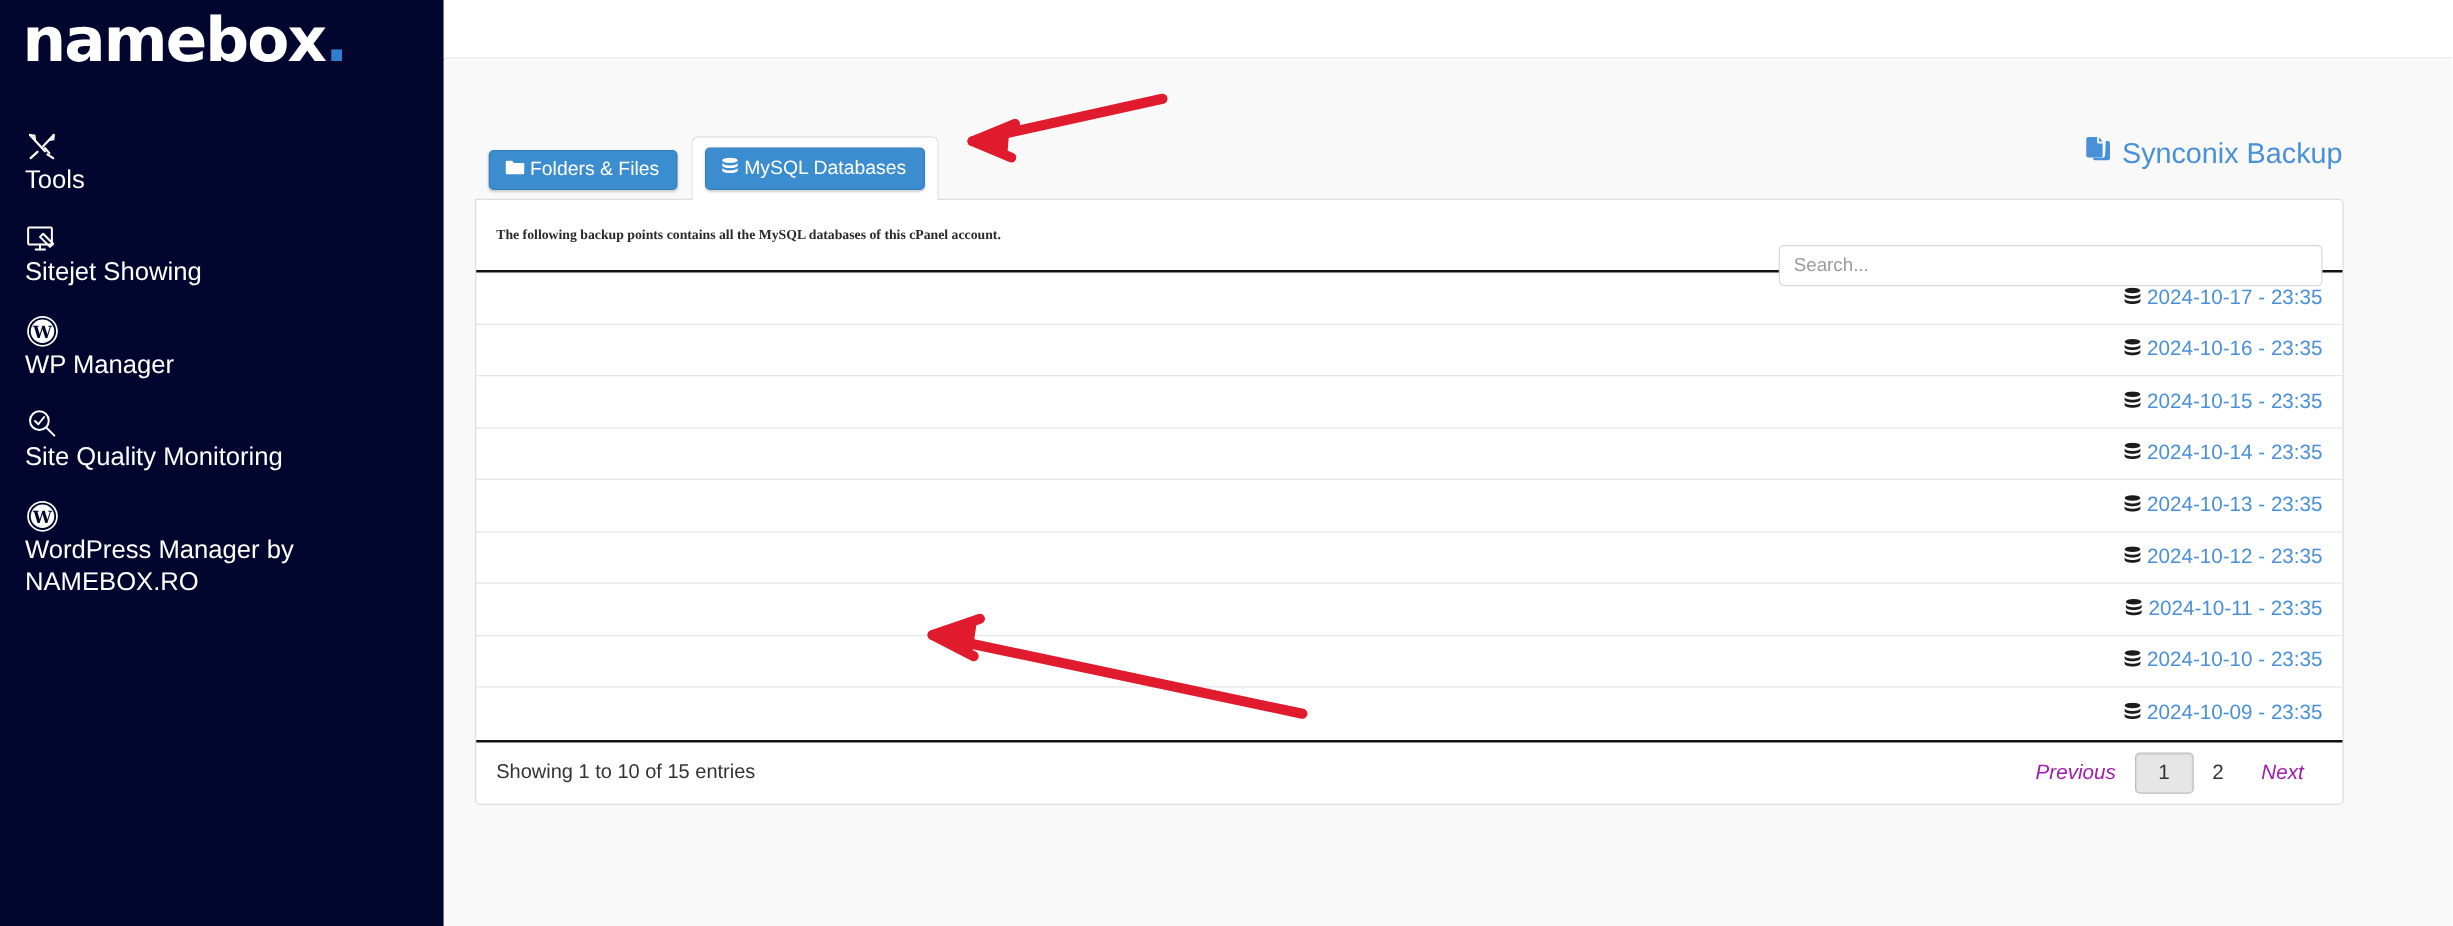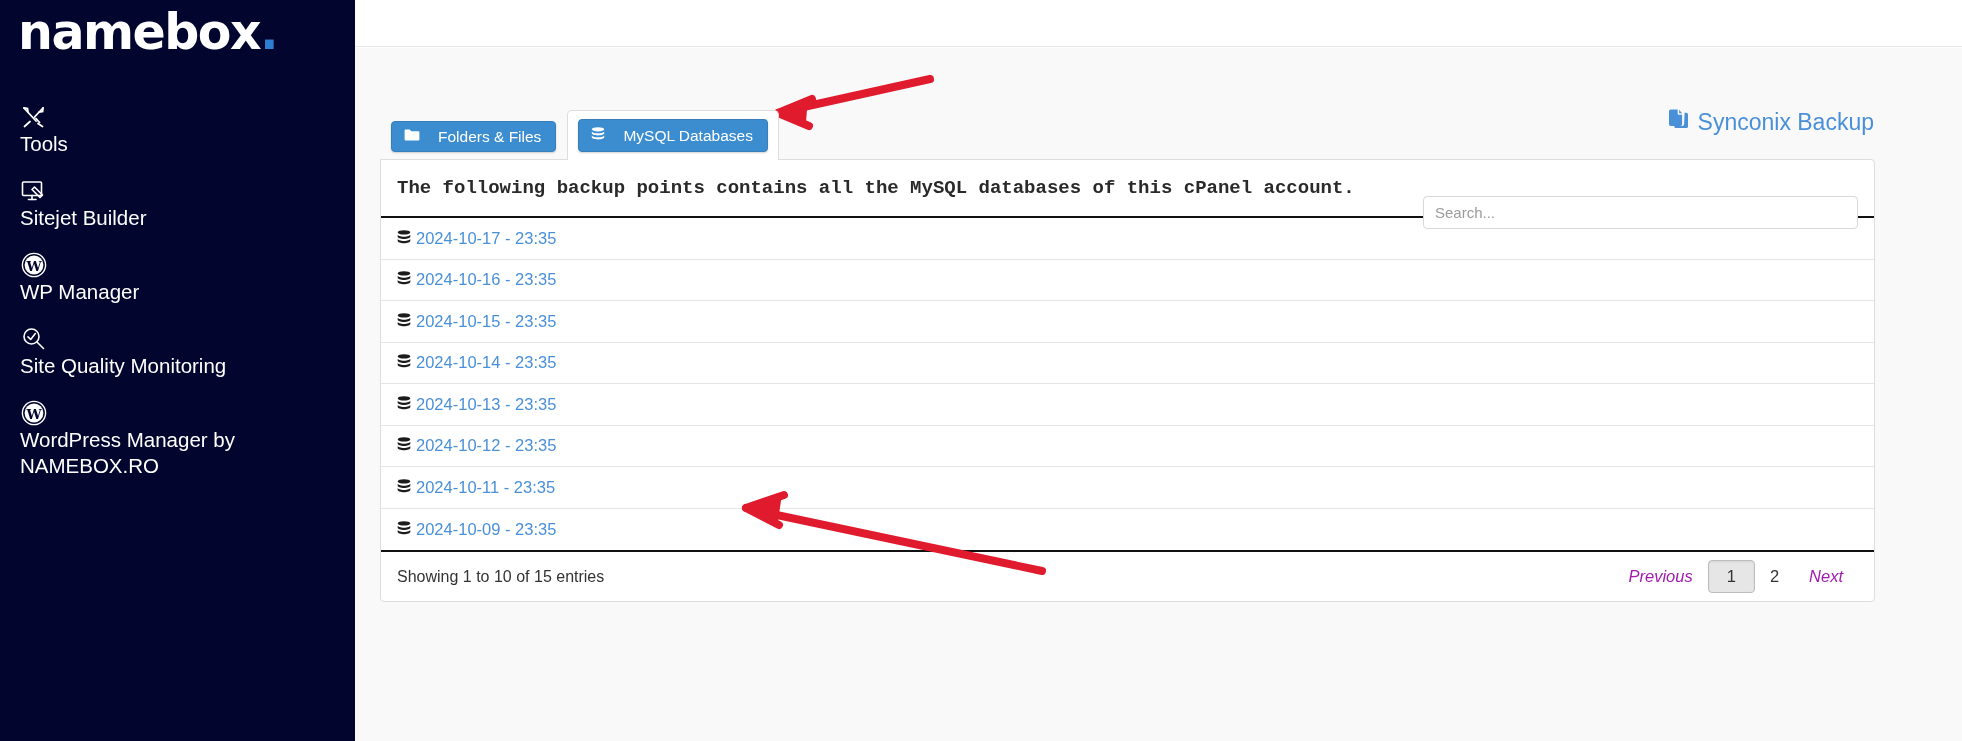--- a/index.html
+++ b/index.html
@@ -73,21 +73,21 @@
     display: flex; align-items: center;
     cursor: pointer;
   }
   .tab.active {
     background: #ffffff;
     border-color: #dddddd;
     border-bottom-color: #ffffff;
     z-index: 3;
   }
   .tab-btn {
-    display: inline-flex; align-items: center; gap: 18px;
+    display: inline-flex; align-items: center; gap: 4px;
     background: #3b8dd0;
     color: #ffffff;
     border: 1px solid #357fbd;
     border-radius: 4px;
     padding: 7px 14px 7px 12px;
     font-size: 15.5px; line-height: 1;
     box-shadow: 0 1px 2px rgba(0,0,0,.18);
     white-space: nowrap;
     cursor: pointer;
   }
@@ -109,40 +109,41 @@
     border-radius: 0 4px 4px 4px;
   }
   #panel-head {
     position: relative;
     height: 58px;
     padding: 0 16px;
     display: flex; align-items: center; justify-content: space-between;
     border-bottom: 2px solid #111111;
   }
   #panel-desc {
-    font-size: 19px; font-weight: 700; color: #2a2a2a;
-    font-family: Liberation Mono, monospace;
+    font-size: 11px; font-weight: 700; color: #2a2a2a;
+    font-family: Liberation Serif, serif;
   }
   #search-input {
     width: 435px; height: 33px;
     border: 1px solid #d8d8d8; border-radius: 4px;
     padding: 0 11px;
     font-size: 15px; color: #555;
     font-family: "Liberation Sans", sans-serif;
     background: #fff;
     outline: none;
     margin-top: 48px;
   }
   #search-input::placeholder { color: #9b9b9b; }
 
   .row {
     height: 41.5px;
     display: flex; align-items: center;
     padding: 10px 16px;
     border-bottom: 1px solid #e6e6e6;
+    justify-content: flex-end;
   }
   .row:last-of-type { border-bottom: none; }
   .row-link {
     display: inline-flex; align-items: center; gap: 5px;
     color: #4a90d9; font-size: 16.5px;
     text-decoration: none; cursor: pointer;
   }
   .db-icon { display: inline-block; width: 14px; height: 17px; }
 
   #panel-foot {
@@ -206,21 +207,21 @@
 
       <a class="nav-item">
         <span class="nav-icon">
           <svg width="26" height="24" viewBox="0 0 26 24" fill="none" stroke="#ffffff" stroke-width="1.6" stroke-linecap="round" stroke-linejoin="round">
             <rect x="1.5" y="3" width="19" height="13.5" rx="1"></rect>
             <path d="M7.5 20.5 L15 20.5"></path>
             <path d="M11 16.5 L11 20.5"></path>
             <path d="M13.5 8 L21.5 16 L19 18.5 L11 10.5 Z"></path>
           </svg>
         </span>
-        <span class="nav-label">Sitejet Builder</span>
+        <span class="nav-label">Sitejet Showing</span>
       </a>
 
       <a class="nav-item">
         <span class="nav-icon">
           <svg width="26" height="26" viewBox="0 0 26 26">
             <circle cx="13" cy="13" r="11.6" fill="none" stroke="#ffffff" stroke-width="1.4"></circle>
             <circle cx="13" cy="13" r="9.4" fill="#ffffff"></circle>
             <text x="13" y="18.6" font-family="DejaVu Serif, serif" font-size="13.5" font-weight="700" fill="#02052e" text-anchor="middle">W</text>
           </svg>
         </span>
@@ -377,20 +378,32 @@
       <div class="row">
         <a class="row-link">
           <span class="db-icon">
             <svg width="14" height="17" viewBox="0 0 14 17" fill="#1c1c1c">
               <ellipse cx="7" cy="2.4" rx="6.3" ry="2.2"></ellipse>
               <path d="M0.7 4.5c0 1.2 2.82 2.2 6.3 2.2s6.3-1 6.3-2.2v2.2c0 1.2-2.82 2.2-6.3 2.2S.7 7.9.7 6.7Z"></path>
               <path d="M0.7 8.8c0 1.2 2.82 2.2 6.3 2.2s6.3-1 6.3-2.2V11c0 1.2-2.82 2.2-6.3 2.2S.7 12.2.7 11Z"></path>
             </svg>
           </span>
           <span>2024-10-11 - 23:35</span>
+        </a>
+      </div>
+      <div class="row">
+        <a class="row-link">
+          <span class="db-icon">
+            <svg width="14" height="17" viewBox="0 0 14 17" fill="#1c1c1c">
+              <ellipse cx="7" cy="2.4" rx="6.3" ry="2.2"></ellipse>
+              <path d="M0.7 4.5c0 1.2 2.82 2.2 6.3 2.2s6.3-1 6.3-2.2v2.2c0 1.2-2.82 2.2-6.3 2.2S.7 7.9.7 6.7Z"></path>
+              <path d="M0.7 8.8c0 1.2 2.82 2.2 6.3 2.2s6.3-1 6.3-2.2V11c0 1.2-2.82 2.2-6.3 2.2S.7 12.2.7 11Z"></path>
+            </svg>
+          </span>
+          <span>2024-10-10 - 23:35</span>
         </a>
       </div>
       <div class="row">
         <a class="row-link">
           <span class="db-icon">
             <svg width="14" height="17" viewBox="0 0 14 17" fill="#1c1c1c">
               <ellipse cx="7" cy="2.4" rx="6.3" ry="2.2"></ellipse>
               <path d="M0.7 4.5c0 1.2 2.82 2.2 6.3 2.2s6.3-1 6.3-2.2v2.2c0 1.2-2.82 2.2-6.3 2.2S.7 7.9.7 6.7Z"></path>
               <path d="M0.7 8.8c0 1.2 2.82 2.2 6.3 2.2s6.3-1 6.3-2.2V11c0 1.2-2.82 2.2-6.3 2.2S.7 12.2.7 11Z"></path>
             </svg>

